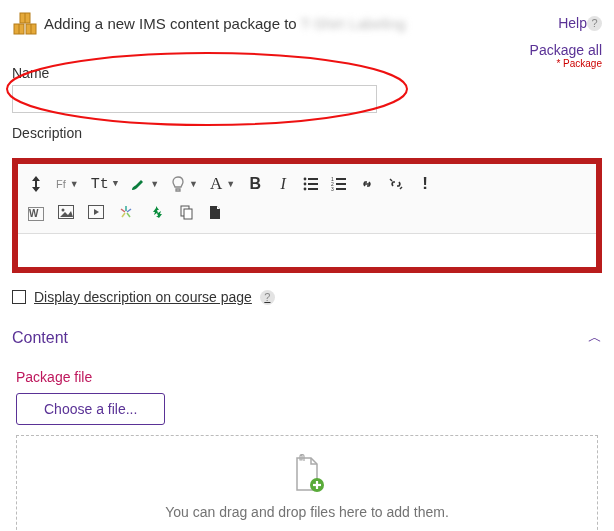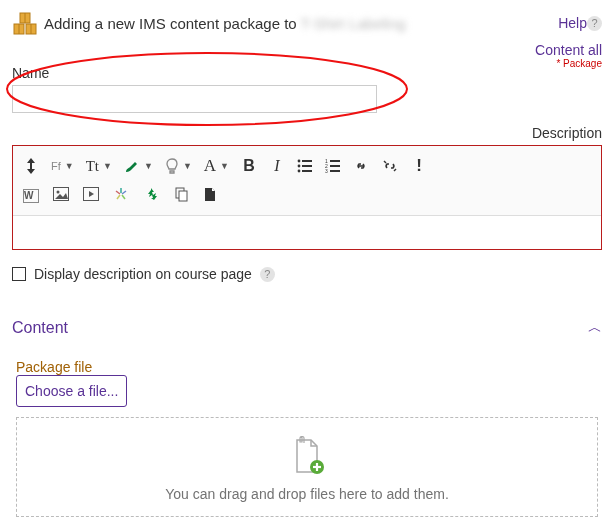--- a/index.html
+++ b/index.html
@@ -30,49 +30,49 @@
   .name-wrap { position:relative; margin-top:6px; margin-bottom:12px; }
   .field-label { display:block; margin-bottom:4px; color:#333; }
   .name-input {
     width: 365px; height: 28px; border:1px solid #ccc; background:#fff; padding:4px 6px;
     display:block;
   }
   .circle-annot {
     position:absolute; pointer-events:none;
     left:-10px; top:-22px; width:430px; height:90px;
   }
-  .desc-label { margin-bottom:4px;text-align:right; }
+  .desc-label { margin-bottom:17px; }
   .editor-box {
-    border:1px solid #b91c1c; background:#fafafa;
+    border:6px solid #b91c1c; background:#fafafa;
   }
   .editor-toolbar {
     display:flex; flex-wrap:wrap; gap:12px; padding:10px 10px 4px 10px; align-items:center;
   }
   .editor-toolbar .tbtn {
     color:#333; cursor:pointer; font-size:15px; display:inline-flex; align-items:center; gap:2px;
     min-width:16px; height:20px; justify-content:center;
   }
   .tbtn .caret { font-size:9px; color:#555; margin-left:2px;}
   .tbtn.bold { font-weight:bold; }
   .tbtn.italic { font-style:italic; font-family:Georgia,serif;}
   .editor-toolbar2 { display:flex; gap:14px; padding:6px 10px 10px 10px; align-items:center;}
   .editor-toolbar2 .tbtn { color:#555; }
   .editor-area {
     min-height:34px; border-top:1px solid #ddd; background:#fff;
   }
-  .check-row { display:flex; align-items:center; gap:8px; margin:16px 0 37px 0;}
+  .check-row { display:flex; align-items:center; gap:8px; margin:16px 0 24px 0;text-decoration:underline;}
   .check-box { width:14px; height:14px; border:1.5px solid #333; background:#fff; cursor:pointer;}
   .content-hdr {
     display:flex; justify-content:space-between; align-items:center;
     color:#5a3296; font-size:16px; cursor:pointer; margin-bottom:22px;
   }
   .chevron { color:#5a3296; font-size:14px; }
-  .subhdr { color:#a16207; margin-bottom:0; margin-left:4px;}
+  .subhdr { color:#be185d; margin-bottom:8px; margin-left:4px;}
   .choose-btn {
-    border:1px solid #5a3296; color:#5a3296; background:#fff; padding:7px 8px;
+    border:1px solid #5a3296; color:#5a3296; background:#fff; padding:7px 27px;
     border-radius:3px; cursor:pointer; font-size:14px; margin:0 0 10px 4px;
   }
   .drop-area {
     border:1px dashed #bbb; margin:0 4px; min-height:100px; padding:18px 10px 14px 10px;
     text-align:center; color:#737373; background:#fff;
   }
   .drop-icon { display:flex; justify-content:center; margin-bottom:10px;}
   .drop-text { margin-top:6px; }
 </style>
 </head>
@@ -96,21 +96,21 @@
       <span>Adding a new IMS content package to </span><span class="blur">T-Shirt Labeling</span>
     </span>
   </div>
   <div class="help-link">
     <span>Help</span>
     <span class="help-q">?</span>
   </div>
 </div>
 
 <div class="expand-row">
-  <span class="expand-link">Content all</span>
+  <span class="expand-link">Package all</span>
 </div>
 <div class="required-row">
   <span>* Package</span>
 </div>
 
 <div class="name-wrap">
   <label class="field-label">Name</label>
   <input type="text" class="name-input" value="" style="">
   <svg class="circle-annot" viewBox="0 0 430 90">
     <ellipse cx="205" cy="46" rx="200" ry="36" fill="none" stroke="#e11" stroke-width="2"></ellipse>
@@ -123,21 +123,21 @@
   <div class="editor-toolbar">
     <span class="tbtn">
       <svg width="14" height="16" viewBox="0 0 14 16">
           <path d="M7 0 L11 5 L8 5 L8 11 L11 11 L7 16 L3 11 L6 11 L6 5 L3 5 Z" fill="#333" transform="rotate(180 7 8)"></path>
         </svg>
     </span>
     <span class="tbtn" style="font-size:11px;color:#888;">
       <span>Ff</span>
         <span class="caret">▼</span>
     </span>
-    <span class="tbtn" style="font-family:Liberation Serif, serif;">
+    <span class="tbtn" style="font-family:Liberation Mono, monospace;">
       <span>Tt</span>
         <span class="caret">▼</span>
     </span>
     <span class="tbtn" style="color:#0a7d3d;">
       <svg width="16" height="16" viewBox="0 0 16 16">
           <path d="M2 14 C2 11 5 10 6 9 L11 4 L13 6 L8 11 C7 12 5 14 2 14 Z" fill="#0a7d3d"></path>
         </svg>
         <span class="caret">▼</span>
     </span>
     <span class="tbtn" style="color:#888;">

